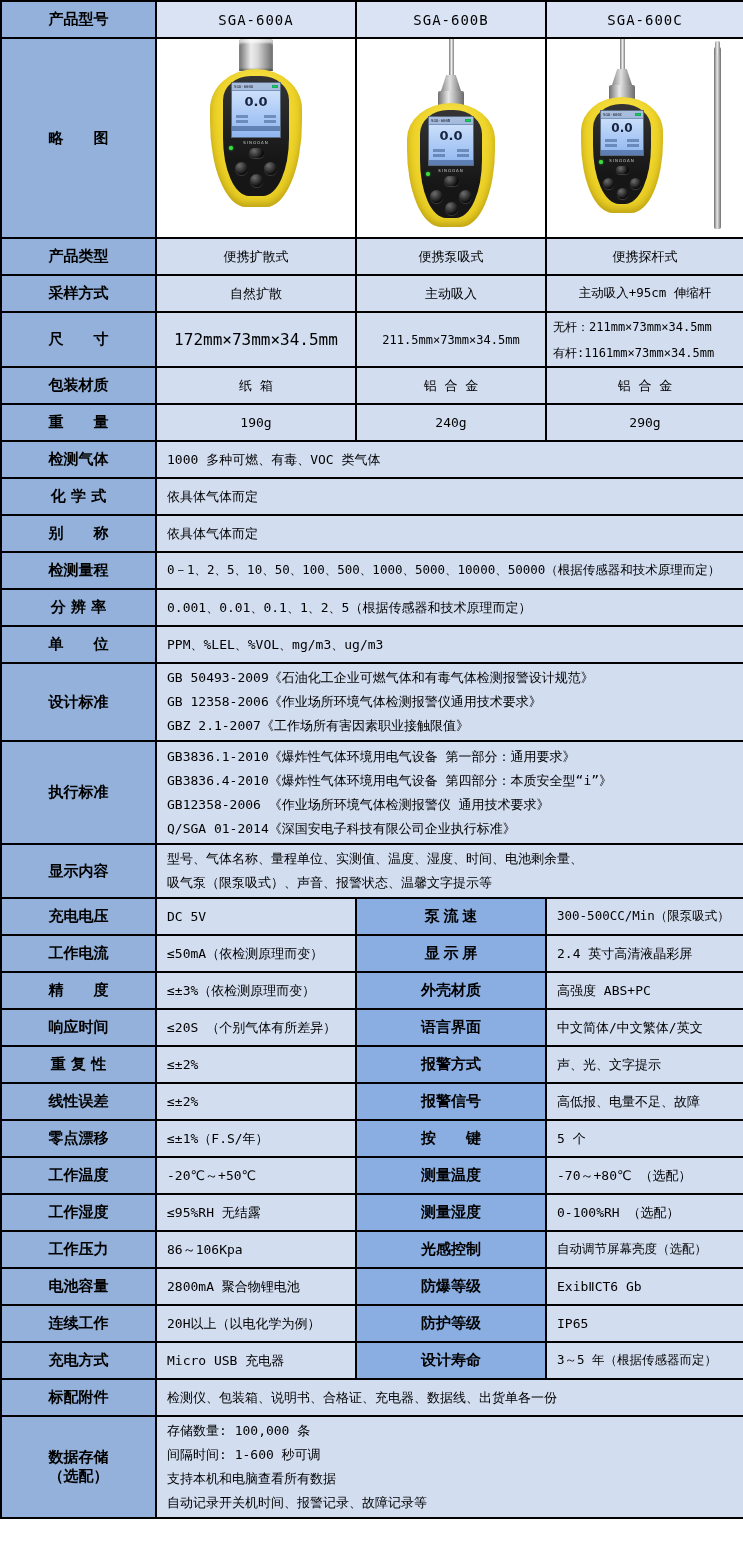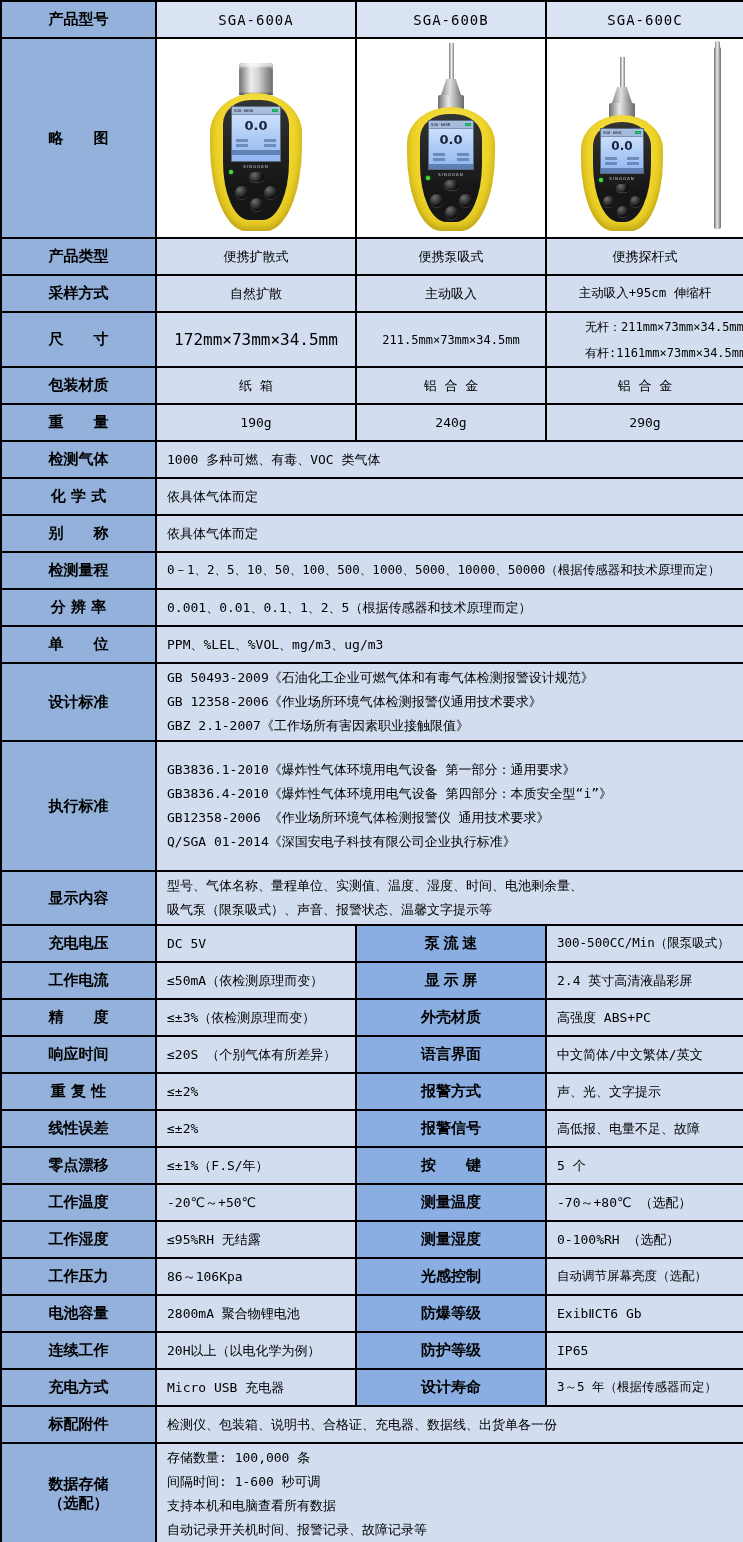--- a/index.html
+++ b/index.html
@@ -30,36 +30,36 @@
     font-weight: bold;
     font-size: 15px;
     text-align: center;
     padding: 2px 2px;
   }
   td.mid { background: #8aaee2; font-family: Liberation Serif, serif; }
   td.hdrval { background: #d9e3f4; text-align: center; font-size: 14px; letter-spacing: 1px; }
   td.ctr { text-align: center; }
   td.imgcell { background: #ffffff; padding: 0; position: relative; }
   .ln { line-height: 24px; white-space: nowrap; }
-  .dimln { line-height: 26px; white-space: nowrap; font-size: 12px; padding-left: 2px; text-align: left; margin-left: 32px; }
+  .dimln { line-height: 26px; white-space: nowrap; font-size: 12px; padding-left: 2px; text-align: left; }
   
   .r37 td { height: 37px; }
   .r198 td { height: 198px; }
   .r55 td { height: 55px; }
   .r73 td { height: 73px; }
-  .r103 td { height: 130px; }
+  .r103 td { height: 103px; }
   .r49 td { height: 49px; }
   .r99 td { height: 99px; }
 
   
   .dev-cell-inner {
     position: relative;
     height: 198px;
     display: flex;
-    align-items: flex-end;
+    align-items: flex-start;
     justify-content: center;
     border-radius: 15px;
   }
   .device { position: relative; margin-bottom: 6px; }
   .cap-cyl {
     margin: 0 auto;
     width: 34px; height: 32px;
     background: linear-gradient(90deg, #6f6f6f, #ececec 35%, #d6d6d6 55%, #6a6a6a);
     border-radius: 3px 3px 0 0;
     box-shadow: inset 0 4px 2px rgba(255,255,255,.65), inset 0 -2px 2px rgba(0,0,0,.35);

